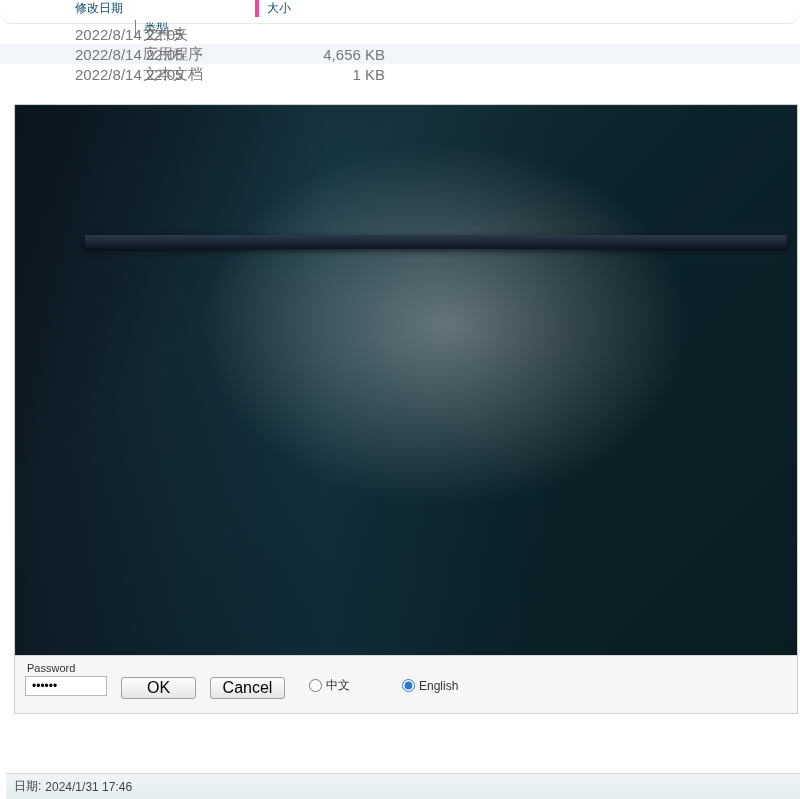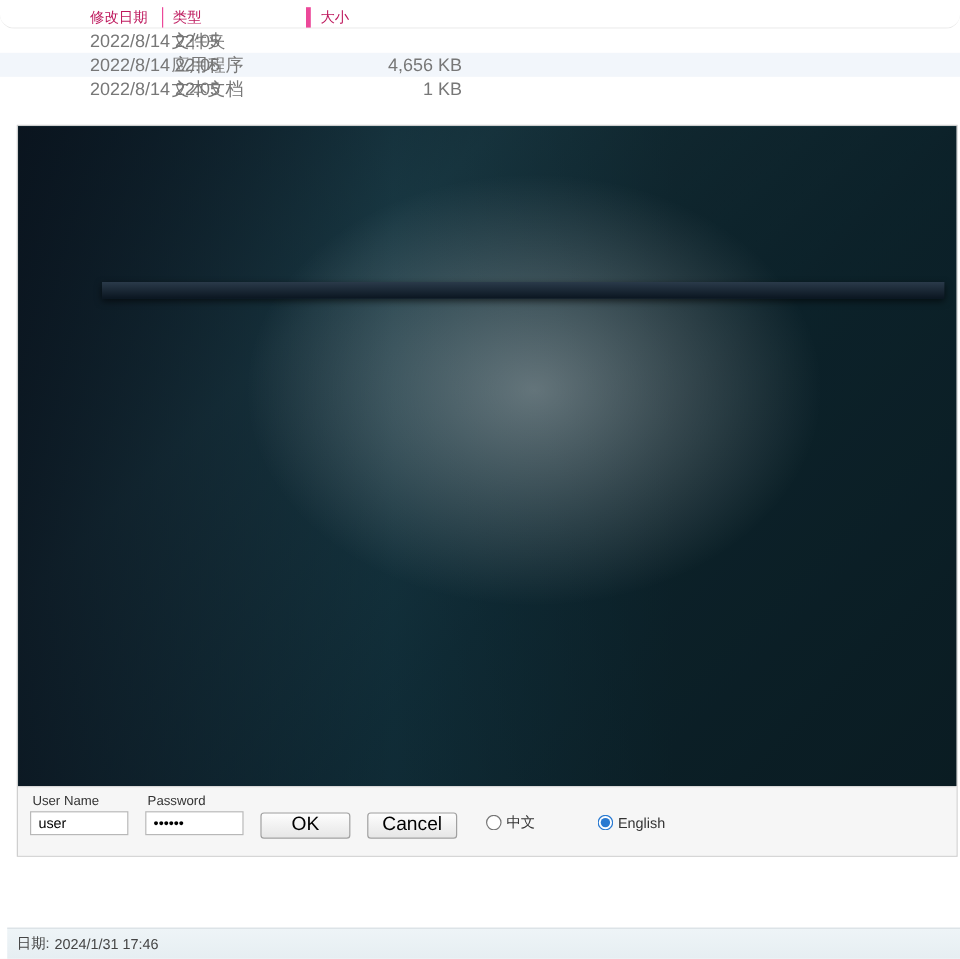--- a/index.html
+++ b/index.html
@@ -13,23 +13,23 @@
       color: #333;
     }
     .file-list {
       width: 100%;
       background: #fff;
     }
     .file-header {
       display: flex;
       border-bottom: 1px solid #e8e8e8;
       font-size: 12px;
-      color: #be185d;
+      color: #0c4a6e;
       height: 24px;
-      align-items: flex-end;
+      align-items: flex-start;
       border-radius: 12px;
     }
     .col-date { width: 135px; padding-left: 75px; }
     .col-type { width: 120px; padding-left: 0px; border-left: 1px solid #ec4899; padding-left: 8px; margin-top: 20px; }
     .col-size { width: 160px; text-align: left; border-left: 4px solid #ec4899; padding-left: 8px; }
     .file-row {
       display: flex;
       font-size: 15px;
       color: #777;
       height: 20px;
@@ -192,24 +192,20 @@
       </div>
     </div>
 </div>
 
 <div class="login-window">
   <div class="login-image">
     <div class="beam"></div>
   </div>
   <div class="login-bar">
     <div class="field">
-      <label>User Name</label>
-      <input type="text" value="user" style="">
-    </div>
-    <div class="field">
       <label>Password</label>
       <input type="text" value="••••••" style="">
     </div>
     <div class="btn-wrap">
       <button class="win-btn">OK</button>
       <button class="win-btn">Cancel</button>
     </div>
     <div class="radio-group">
       <label class="radio-item">
         <input type="radio" name="lang" style="">

